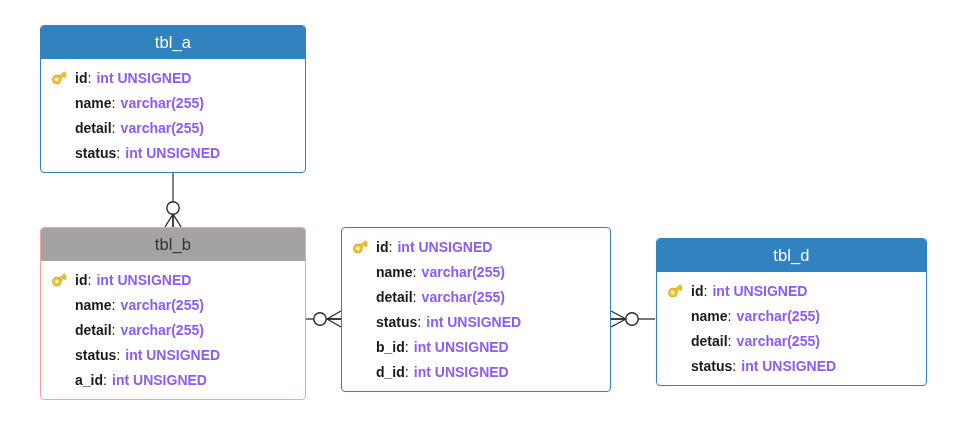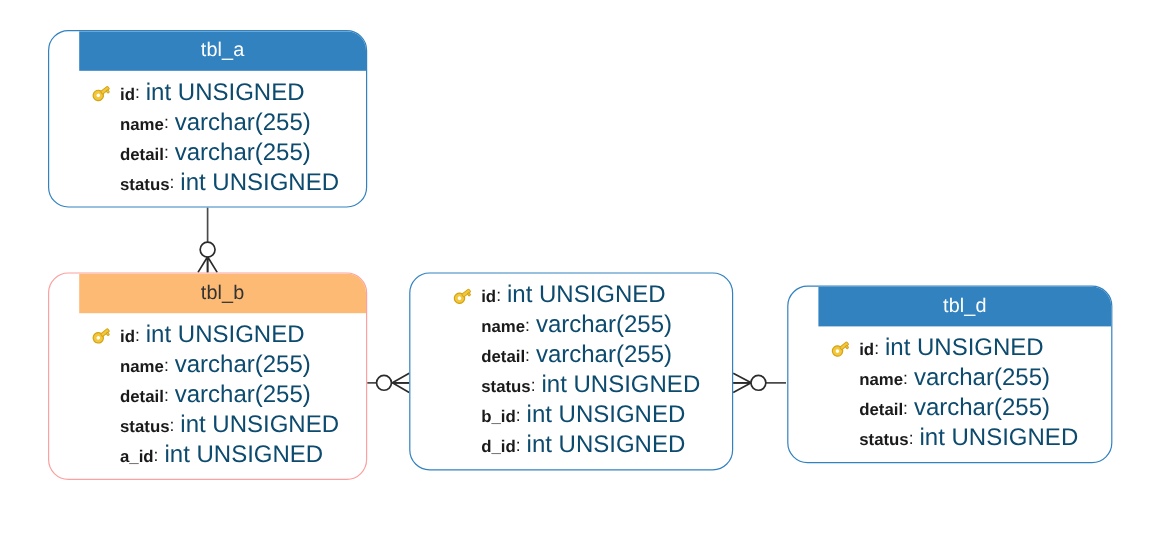--- a/index.html
+++ b/index.html
@@ -29,41 +29,40 @@
     top: 0;
     width: 961px;
     height: 447px;
     pointer-events: none;
   }
 
   .entity {
     position: absolute;
     box-sizing: border-box;
     background: #ffffff;
-    border-radius: 17px;
+    border-radius: 4px;
     border: 1.6px solid #3282c0;
     overflow: hidden;
     box-shadow: 0 0 0 0 rgba(0,0,0,0);
-    padding-left: 25px;
   }
   .entity.accent-pink {
     border-color: #fca0a0;
   }
 
   .entity-header {
     height: 33px;
     line-height: 33px;
     text-align: center;
     font-size: 16.5px;
     color: #ffffff;
     background: #3282c0;
     letter-spacing: 0.1px;
   }
   .entity.accent-pink > .entity-header {
-    background: #fdba74;
+    background: #a3a3a3;
     color: #333333;
   }
 
   .entity-body {
     padding: 6px 0 7px 0;
   }
 
   .field-row {
     display: flex;
     align-items: center;
@@ -85,23 +84,23 @@
     font-size: 14px;
     color: #1a1a1a;
     font-weight: 600;
   }
   .field-colon {
     font-size: 14.5px;
     color: #1a1a1a;
     margin-right: 5px;
   }
   .field-type {
-    font-size: 20px;
-    color: #0c4a6e;
-    font-weight: 400;
+    font-size: 14px;
+    color: #8b5cf6;
+    font-weight: 700;
   }
 
   
   .t-a { left: 40px;  top: 25px;  width: 266px; }
   .t-b { left: 40px;  top: 227px; width: 266px; }
   .t-c { left: 341px; top: 227px; width: 270px; }
   .t-d { left: 656px; top: 238px; width: 271px; }
 </style>
 </head>
 <body>

